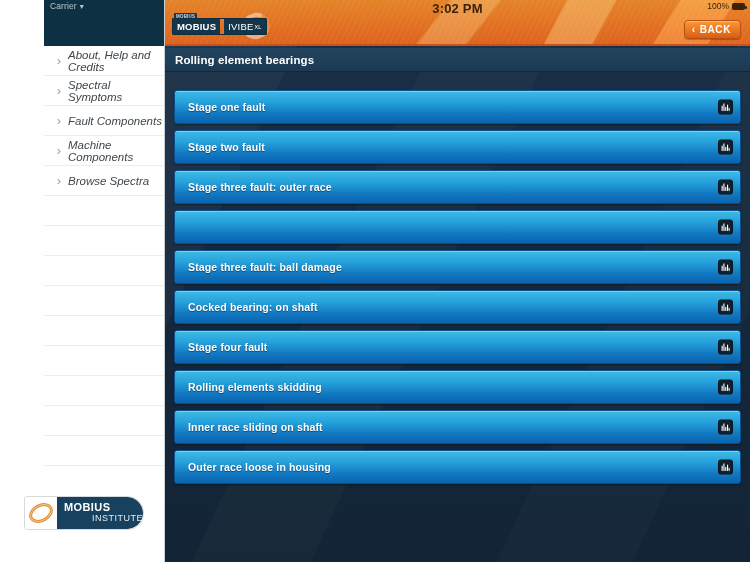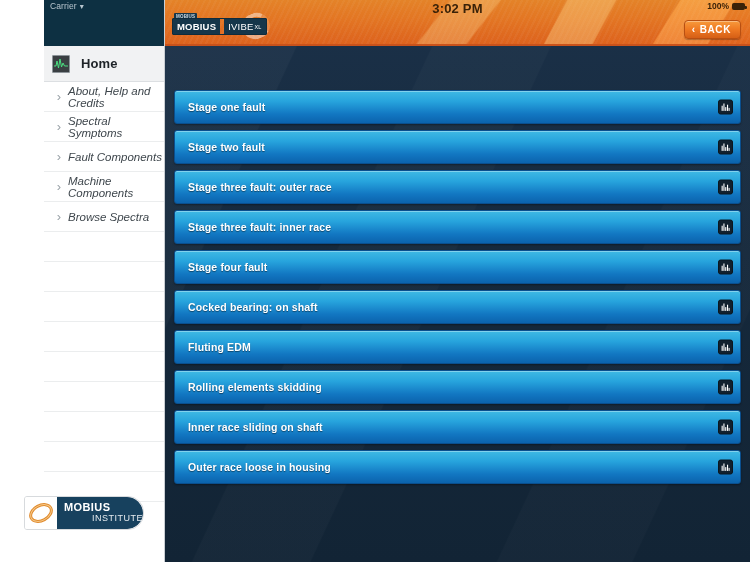--- a/index.html
+++ b/index.html
@@ -95,21 +95,21 @@
       linear-gradient(180deg,#f08a2a 0%,#ef7c25 42%,#e9681f 100%);
     border-bottom:2px solid #c9521b;
     overflow:hidden;
   }
   #status-time {
     position:absolute; left:0; right:0; top:1px; text-align:center;
     font-size:13px; color:#3a2208; font-weight:bold; letter-spacing:.2px;
   }
   #status-batt {
     position:absolute; right:5px; top:1px;
-    font-size:8.5px; color:#3a2208; font-weight:bold;
+    font-size:8.5px; color:#3a2208; font-weight:normal;
     display:flex; align-items:center; gap:3px;
   }
   .batt-shell {
     width:13px; height:7px; border:1px solid #3a2208; border-radius:1.5px;
     position:relative; background:#3a2208;
   }
   .batt-shell:after {
     content:""; position:absolute; right:-3px; top:2px; width:2px; height:3px;
     background:#3a2208; border-radius:0 1px 1px 0;
   }
@@ -194,28 +194,20 @@
 <div id="app">
 
   <div id="sidebar">
 
     <div id="sidebar-header">
       <div id="carrier">
         <span>Carrier</span><span class="wifi">▾</span>
       </div>
     </div>
 
-    <div class="home-row">
-      <span class="home-ico">
-        <svg width="14" height="12" viewBox="0 0 14 12">
-          <polyline points="0,8 2,8 3,3 4.5,10 6,1 7.5,9 9,5 10.5,8 14,8" fill="none" stroke="#4ade80" stroke-width="1"></polyline>
-        </svg>
-      </span>
-      <span class="home-label">Home</span>
-    </div>
 
     <div class="nav-item">
       <span class="nav-chev">›</span>
       <span class="nav-label">About, Help and Credits</span>
     </div>
     <div class="nav-item">
       <span class="nav-chev">›</span>
       <span class="nav-label">Spectral Symptoms</span>
     </div>
     <div class="nav-item">
@@ -277,20 +269,23 @@
             <span class="sm">XL</span>
         </span>
       </div>
 
       <div id="back-btn">
         <span class="chev">‹</span>
         <span>BACK</span>
       </div>
     </div>
 
+    <div id="page-title-bar">
+      <span id="page-title">Rolling element bearings</span>
+    </div>
 
     <div id="list">
         <div class="row">
           <span class="row-label">Stage one fault</span>
           <span class="row-ico">
             <svg width="9" height="9" viewBox="0 0 9 9">
               <rect x="0.6" y="3.2" width="1.1" height="5.2" fill="#ffffff"></rect>
               <rect x="2.4" y="1.0" width="1.1" height="7.4" fill="#ffffff"></rect>
               <rect x="4.2" y="4.6" width="1.1" height="3.8" fill="#ffffff"></rect>
               <rect x="6.0" y="2.2" width="1.1" height="6.2" fill="#ffffff"></rect>
@@ -316,57 +311,56 @@
             <svg width="9" height="9" viewBox="0 0 9 9">
               <rect x="0.6" y="3.2" width="1.1" height="5.2" fill="#ffffff"></rect>
               <rect x="2.4" y="1.0" width="1.1" height="7.4" fill="#ffffff"></rect>
               <rect x="4.2" y="4.6" width="1.1" height="3.8" fill="#ffffff"></rect>
               <rect x="6.0" y="2.2" width="1.1" height="6.2" fill="#ffffff"></rect>
               <rect x="7.6" y="5.4" width="1.0" height="3.0" fill="#ffffff"></rect>
             </svg>
           </span>
         </div>
         <div class="row">
-          <span class="row-label">Stage three fault: inner race</span>
+          <span class="row-ico">
+            <svg width="9" height="9" viewBox="0 0 9 9">
+              <rect x="0.6" y="3.2" width="1.1" height="5.2" fill="#ffffff"></rect>
+              <rect x="2.4" y="1.0" width="1.1" height="7.4" fill="#ffffff"></rect>
+              <rect x="4.2" y="4.6" width="1.1" height="3.8" fill="#ffffff"></rect>
+              <rect x="6.0" y="2.2" width="1.1" height="6.2" fill="#ffffff"></rect>
+              <rect x="7.6" y="5.4" width="1.0" height="3.0" fill="#ffffff"></rect>
+            </svg>
+          </span>
+        </div>
+        <div class="row">
+          <span class="row-label">Stage three fault: ball damage</span>
+          <span class="row-ico">
+            <svg width="9" height="9" viewBox="0 0 9 9">
+              <rect x="0.6" y="3.2" width="1.1" height="5.2" fill="#ffffff"></rect>
+              <rect x="2.4" y="1.0" width="1.1" height="7.4" fill="#ffffff"></rect>
+              <rect x="4.2" y="4.6" width="1.1" height="3.8" fill="#ffffff"></rect>
+              <rect x="6.0" y="2.2" width="1.1" height="6.2" fill="#ffffff"></rect>
+              <rect x="7.6" y="5.4" width="1.0" height="3.0" fill="#ffffff"></rect>
+            </svg>
+          </span>
+        </div>
+        <div class="row">
+          <span class="row-label">Cocked bearing: on shaft</span>
           <span class="row-ico">
             <svg width="9" height="9" viewBox="0 0 9 9">
               <rect x="0.6" y="3.2" width="1.1" height="5.2" fill="#ffffff"></rect>
               <rect x="2.4" y="1.0" width="1.1" height="7.4" fill="#ffffff"></rect>
               <rect x="4.2" y="4.6" width="1.1" height="3.8" fill="#ffffff"></rect>
               <rect x="6.0" y="2.2" width="1.1" height="6.2" fill="#ffffff"></rect>
               <rect x="7.6" y="5.4" width="1.0" height="3.0" fill="#ffffff"></rect>
             </svg>
           </span>
         </div>
         <div class="row">
           <span class="row-label">Stage four fault</span>
-          <span class="row-ico">
-            <svg width="9" height="9" viewBox="0 0 9 9">
-              <rect x="0.6" y="3.2" width="1.1" height="5.2" fill="#ffffff"></rect>
-              <rect x="2.4" y="1.0" width="1.1" height="7.4" fill="#ffffff"></rect>
-              <rect x="4.2" y="4.6" width="1.1" height="3.8" fill="#ffffff"></rect>
-              <rect x="6.0" y="2.2" width="1.1" height="6.2" fill="#ffffff"></rect>
-              <rect x="7.6" y="5.4" width="1.0" height="3.0" fill="#ffffff"></rect>
-            </svg>
-          </span>
-        </div>
-        <div class="row">
-          <span class="row-label">Cocked bearing: on shaft</span>
-          <span class="row-ico">
-            <svg width="9" height="9" viewBox="0 0 9 9">
-              <rect x="0.6" y="3.2" width="1.1" height="5.2" fill="#ffffff"></rect>
-              <rect x="2.4" y="1.0" width="1.1" height="7.4" fill="#ffffff"></rect>
-              <rect x="4.2" y="4.6" width="1.1" height="3.8" fill="#ffffff"></rect>
-              <rect x="6.0" y="2.2" width="1.1" height="6.2" fill="#ffffff"></rect>
-              <rect x="7.6" y="5.4" width="1.0" height="3.0" fill="#ffffff"></rect>
-            </svg>
-          </span>
-        </div>
-        <div class="row">
-          <span class="row-label">Fluting EDM</span>
           <span class="row-ico">
             <svg width="9" height="9" viewBox="0 0 9 9">
               <rect x="0.6" y="3.2" width="1.1" height="5.2" fill="#ffffff"></rect>
               <rect x="2.4" y="1.0" width="1.1" height="7.4" fill="#ffffff"></rect>
               <rect x="4.2" y="4.6" width="1.1" height="3.8" fill="#ffffff"></rect>
               <rect x="6.0" y="2.2" width="1.1" height="6.2" fill="#ffffff"></rect>
               <rect x="7.6" y="5.4" width="1.0" height="3.0" fill="#ffffff"></rect>
             </svg>
           </span>
         </div>

